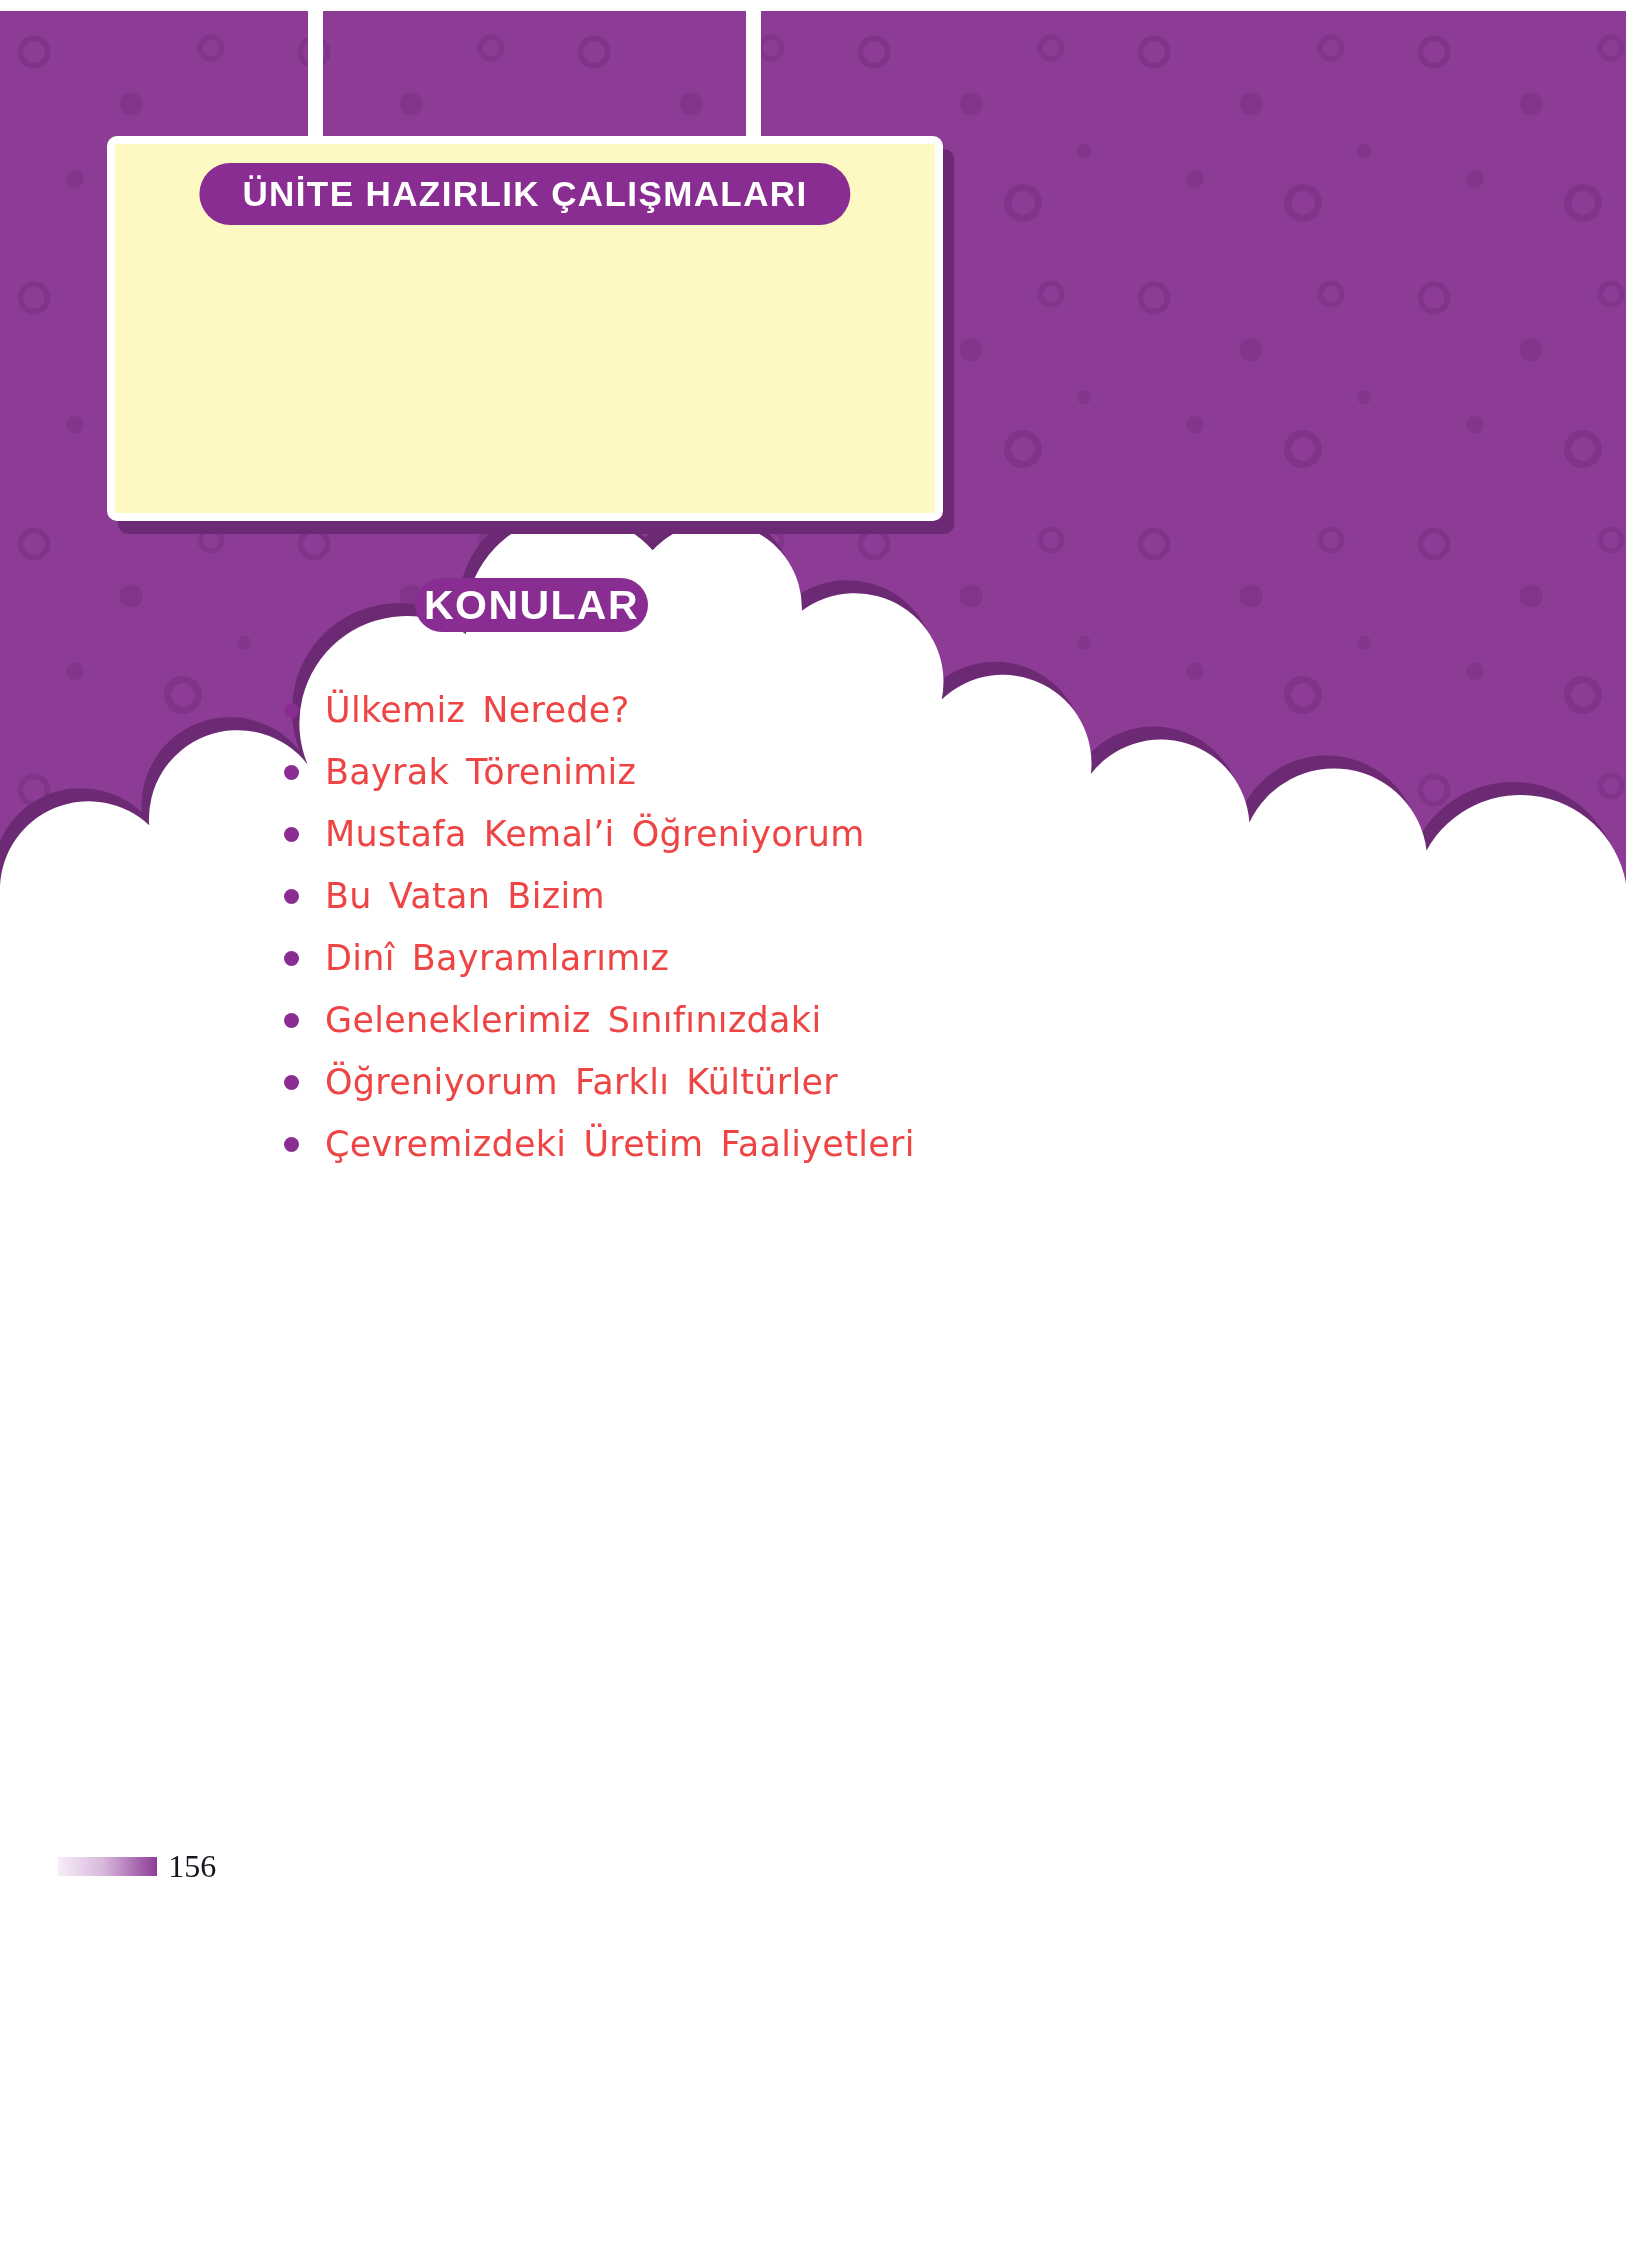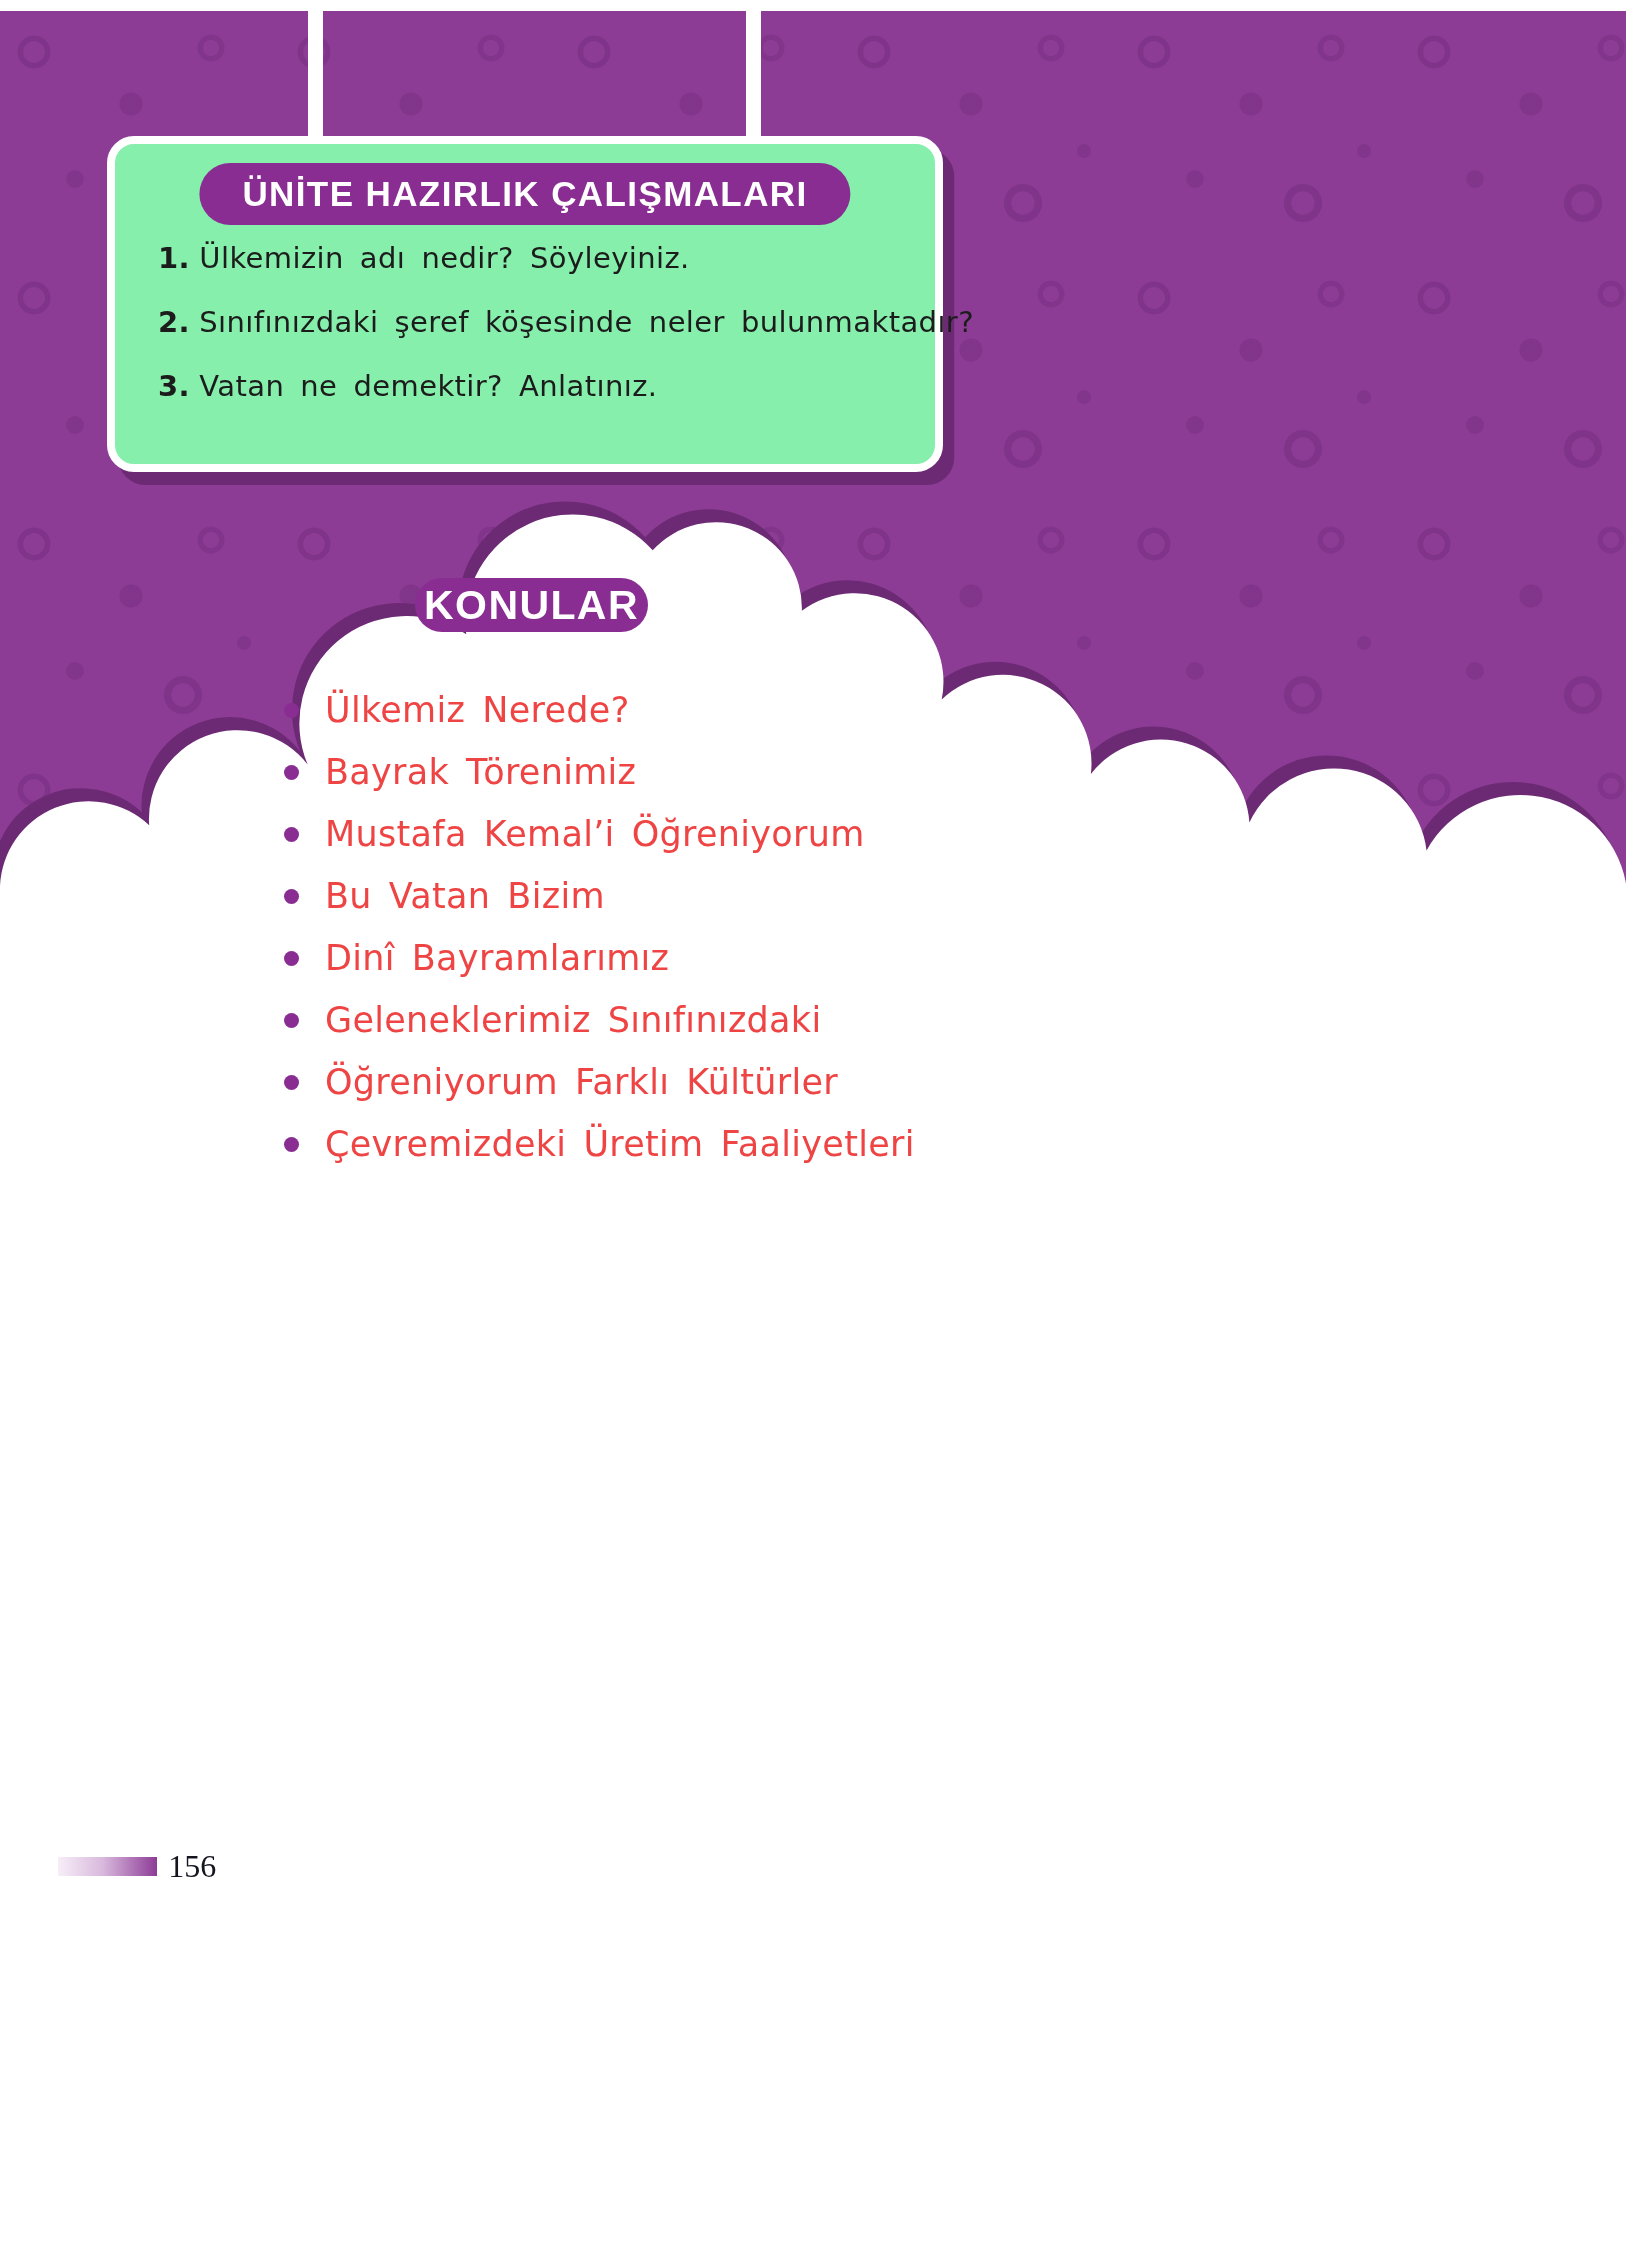--- a/index.html
+++ b/index.html
@@ -29,24 +29,24 @@
   
   .strap { position:absolute; top:9.3px; width:15px; height:132px; background:#ffffff; z-index:2; }
   .strap.left  { left:308px; }
   .strap.right { left:746px; }
 
   
   .cloud-svg { position:absolute; left:0; top:485px; width:1627px; height:1775px; z-index:3; display:block; }
 
   
   .prep-card {
-    position:absolute; left:107px; top:136px; width:836px; height:336px;
-    background:#86efac;
+    position:absolute; left:107px; top:136px; width:836px; height:385px;
+    background:#fef9c3;
     border:8.4px solid #ffffff;
-    border-radius:27px;
+    border-radius:10px;
     box-shadow:11.2px 13px 0 #6d2a74;
     z-index:4;
   }
   .prep-badge {
     position:absolute; top:18.6px; left:50%; transform:translateX(-50%);
     background:#8a2d92; color:#ffffff;
     font-family:"Liberation Sans", sans-serif;
     font-weight:bold; font-size:35px; letter-spacing:1.4px;
     padding:11.2px 43px; border-radius:931px; white-space:nowrap;
   }
@@ -89,31 +89,20 @@
 <div class="strap left"></div>
 <div class="strap right"></div>
 
 <svg class="cloud-svg" viewBox="0 0 1745 1904" preserveAspectRatio="none" aria-hidden="true">
   <path d="M0 430 A95 95 0 0 1 160 365 A95 95 0 0 1 330 300 A115 115 0 0 1 500 160 A115 115 0 0 1 700 70 A92 92 0 0 1 860 135 A95 95 0 0 1 1010 230 A95 95 0 0 1 1170 310 A95 95 0 0 1 1340 362 A100 100 0 0 1 1530 392 A115 115 0 0 1 1745 435 L1745 1904 L0 1904 Z" fill="#6d2a74" transform="translate(-8,-14)"></path>
   <path d="M0 430 A95 95 0 0 1 160 365 A95 95 0 0 1 330 300 A115 115 0 0 1 500 160 A115 115 0 0 1 700 70 A92 92 0 0 1 860 135 A95 95 0 0 1 1010 230 A95 95 0 0 1 1170 310 A95 95 0 0 1 1340 362 A100 100 0 0 1 1530 392 A115 115 0 0 1 1745 435 L1745 1904 L0 1904 Z" fill="#ffffff"></path>
 </svg>
 
 <div class="prep-card">
   <div class="prep-badge">ÜNİTE HAZIRLIK ÇALIŞMALARI</div>
-  <div class="questions">
-    <div class="question">
-      <span class="q-num">1.</span><span>Ülkemizin adı nedir? Söyleyiniz.</span>
-    </div>
-    <div class="question">
-      <span class="q-num">2.</span><span>Sınıfınızdaki şeref köşesinde neler bulunmaktadır?</span>
-    </div>
-    <div class="question">
-      <span class="q-num">3.</span><span>Vatan ne demektir? Anlatınız.</span>
-    </div>
-  </div>
 </div>
 
 <div class="topics-badge">KONULAR</div>
 
 <ul class="topic-list">
   <li class="topic-item">
     <span class="dot"></span>
     <span>Ülkemiz Nerede?</span>
   </li>
   <li class="topic-item">

